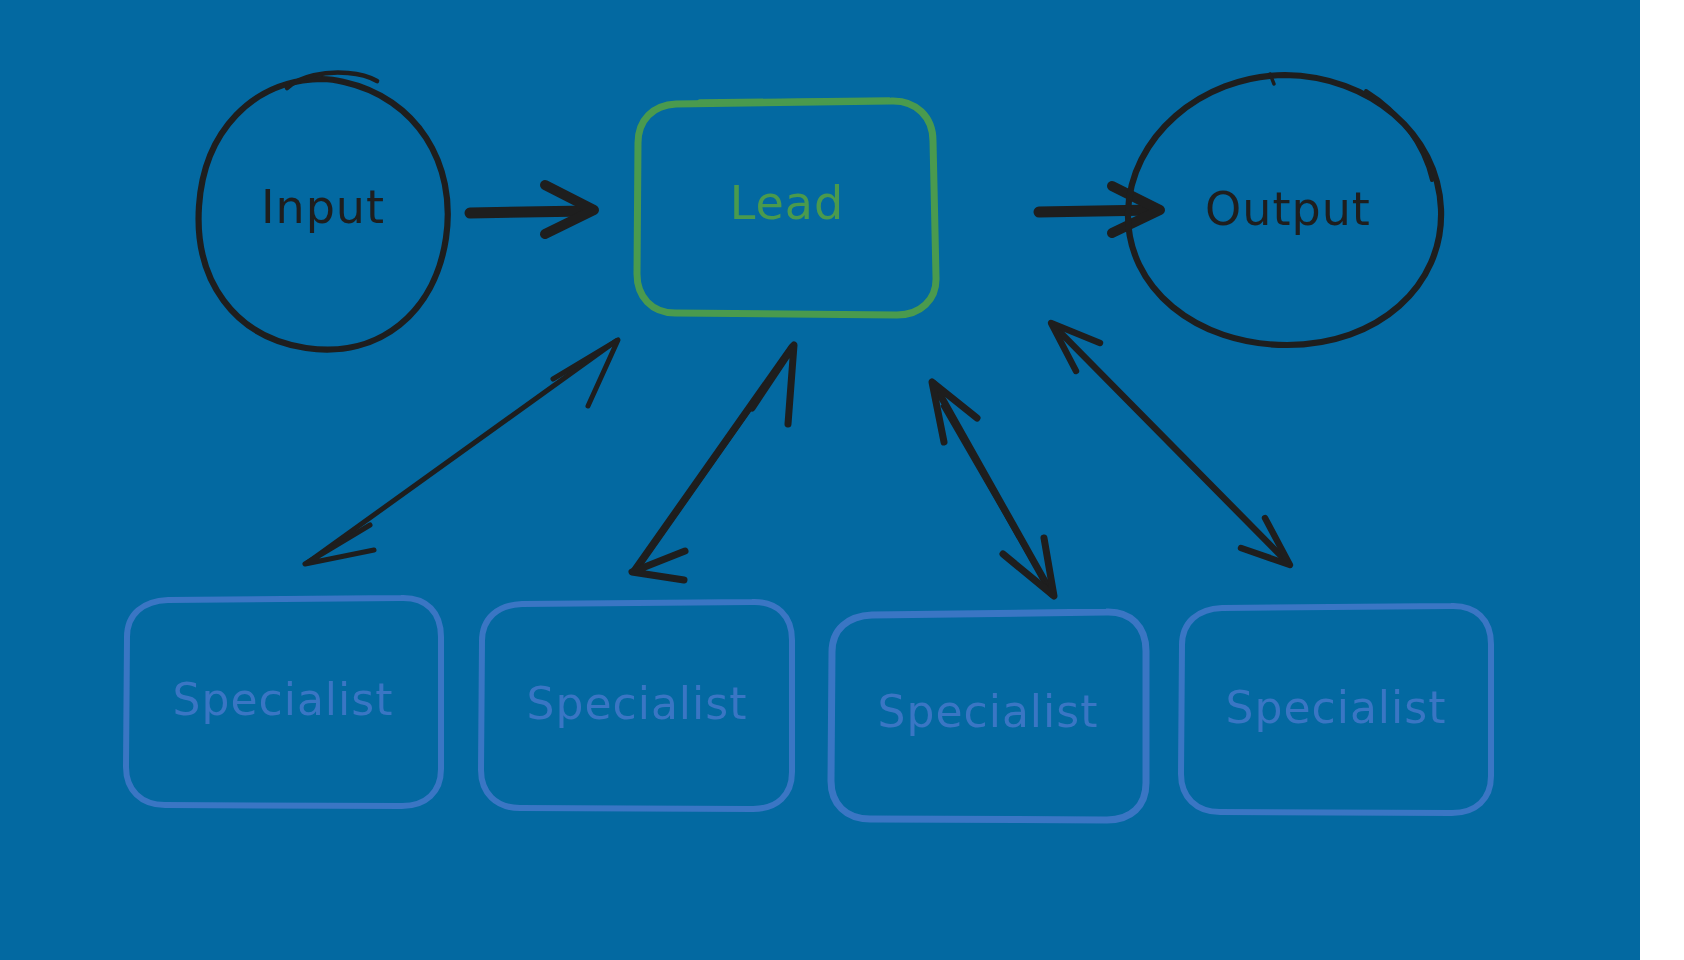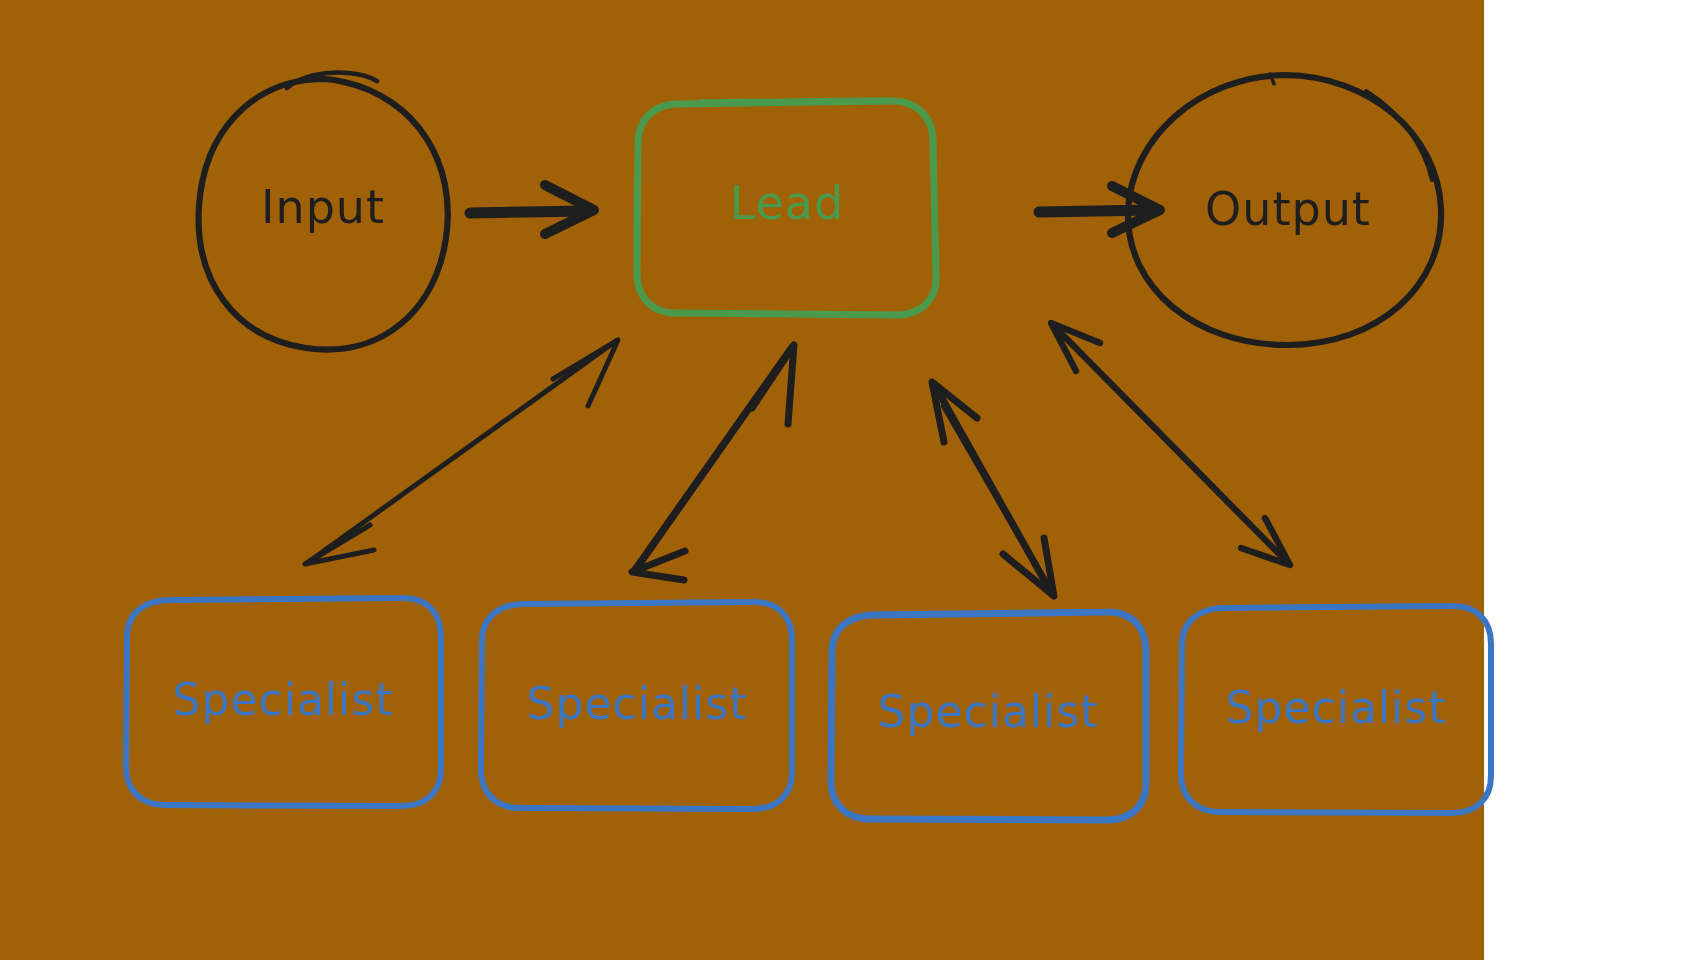--- a/index.html
+++ b/index.html
@@ -9,23 +9,23 @@
     background: #ffffff;
   }
   body {
     width: 1684px;
     height: 960px;
     font-family: "DejaVu Sans", sans-serif;
     overflow: hidden;
   }
   #diagram-root {
     position: relative;
-    width: 1484px;
+    width: 1640px;
     height: 960px;
-    background: #a16207;
+    background: #0369a1;
     text-decoration: underline;
   }
   svg#scene {
     position: absolute;
     top: 0;
     left: 0;
     width: 1684px;
     height: 960px;
     display: block;
   }

